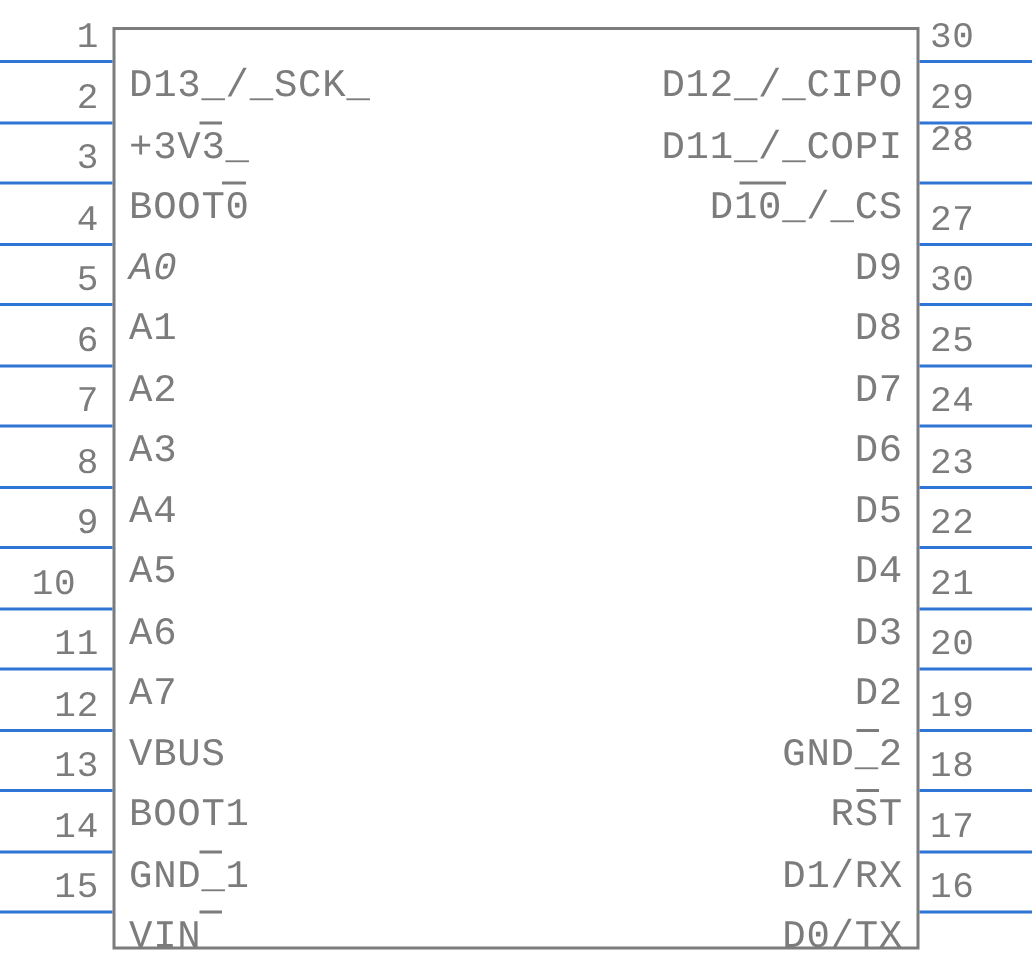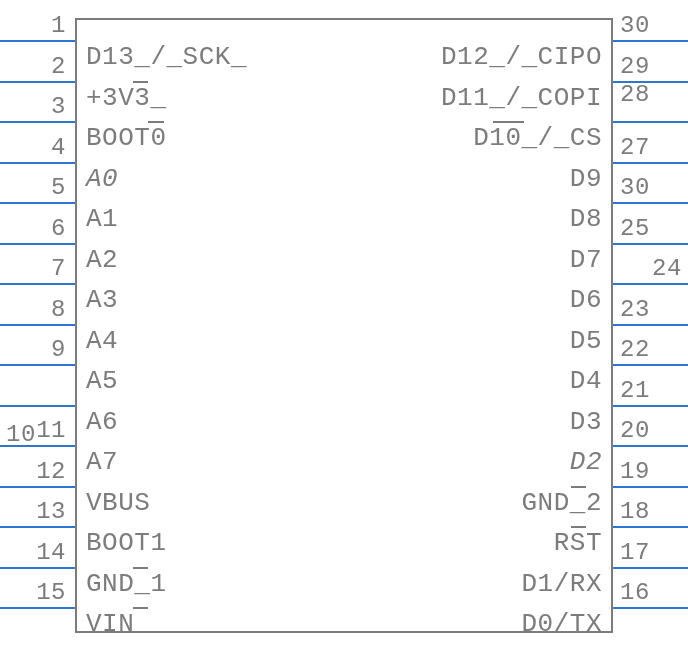--- a/index.html
+++ b/index.html
@@ -77,21 +77,21 @@
     <div class="pin-line left" style="top: 283px;"></div>
     <div class="pin-num left" style="right: 618px; left: 6px; width: 60px; text-align: right; top: 255px;">7</div>
     <div class="pin-label left" style="top: 285px;">A3</div>
     <div class="pin-line left" style="top: 323.5px;"></div>
     <div class="pin-num left" style="right: 618px; left: 6px; width: 60px; text-align: right; top: 295.5px;">8</div>
     <div class="pin-label left" style="top: 325.5px;">A4</div>
     <div class="pin-line left" style="top: 364px;"></div>
     <div class="pin-num left" style="right: 618px; left: 6px; width: 60px; text-align: right; top: 336px;">9</div>
     <div class="pin-label left" style="top: 366px;">A5</div>
     <div class="pin-line left" style="top: 404.5px;"></div>
-    <div class="pin-num left" style="right: 618px; left: 6px; width: 60px; text-align: left; top: 376.5px; margin-top: 44px;">10</div>
+    <div class="pin-num left" style="right: 618px; left: 6px; width: 60px; text-align: center; top: 376.5px;">10</div>
     <div class="pin-label left" style="top: 406.5px;">A6</div>
     <div class="pin-line left" style="top: 445px;"></div>
     <div class="pin-num left" style="right: 618px; left: 6px; width: 60px; text-align: right; top: 417px;">11</div>
     <div class="pin-label left" style="top: 447px;">A7</div>
     <div class="pin-line left" style="top: 485.5px;"></div>
     <div class="pin-num left" style="right: 618px; left: 6px; width: 60px; text-align: right; top: 457.5px;">12</div>
     <div class="pin-label left" style="top: 487.5px;">VBUS</div>
     <div class="pin-line left" style="top: 526px;"></div>
     <div class="pin-num left" style="right: 618px; left: 6px; width: 60px; text-align: right; top: 498px;">13</div>
     <div class="pin-label left" style="top: 528px;">BOOT1</div>
@@ -113,34 +113,34 @@
     <div class="pin-line right" style="top: 161.5px;"></div>
     <div class="pin-num right" style="left: 620px; top: 133.5px;">27</div>
     <div class="pin-label right" style="top: 163.5px;">D9</div>
     <div class="pin-line right" style="top: 202px;"></div>
     <div class="pin-num right" style="left: 620px; top: 174px;">30</div>
     <div class="pin-label right" style="top: 204px;">D8</div>
     <div class="pin-line right" style="top: 242.5px;"></div>
     <div class="pin-num right" style="left: 620px; top: 214.5px;">25</div>
     <div class="pin-label right" style="top: 244.5px;">D7</div>
     <div class="pin-line right" style="top: 283px;"></div>
-    <div class="pin-num right" style="left: 620px; top: 255px; margin-left: 32px;">24</div>
+    <div class="pin-num right" style="left: 620px; top: 255px;">24</div>
     <div class="pin-label right" style="top: 285px;">D6</div>
     <div class="pin-line right" style="top: 323.5px;"></div>
     <div class="pin-num right" style="left: 620px; top: 295.5px;">23</div>
     <div class="pin-label right" style="top: 325.5px;">D5</div>
     <div class="pin-line right" style="top: 364px;"></div>
     <div class="pin-num right" style="left: 620px; top: 336px;">22</div>
     <div class="pin-label right" style="top: 366px;">D4</div>
     <div class="pin-line right" style="top: 404.5px;"></div>
     <div class="pin-num right" style="left: 620px; top: 376.5px;">21</div>
     <div class="pin-label right" style="top: 406.5px;">D3</div>
     <div class="pin-line right" style="top: 445px;"></div>
     <div class="pin-num right" style="left: 620px; top: 417px;">20</div>
-    <div class="pin-label right" style="top: 447px; font-style: italic;">D2</div>
+    <div class="pin-label right" style="top: 447px;">D2</div>
     <div class="pin-line right" style="top: 485.5px;"></div>
     <div class="pin-num right" style="left: 620px; top: 457.5px;">19</div>
     <div class="pin-label right" style="top: 487.5px;">GND_2</div>
     <div class="pin-line right" style="top: 526px;"></div>
     <div class="pin-num right" style="left: 620px; top: 498px;">18</div>
     <div class="pin-label right" style="top: 528px;">RST</div>
     <div class="pin-line right" style="top: 566.5px;"></div>
     <div class="pin-num right" style="left: 620px; top: 538.5px;">17</div>
     <div class="pin-label right" style="top: 568.5px;">D1/RX</div>
     <div class="pin-line right" style="top: 607px;"></div>

